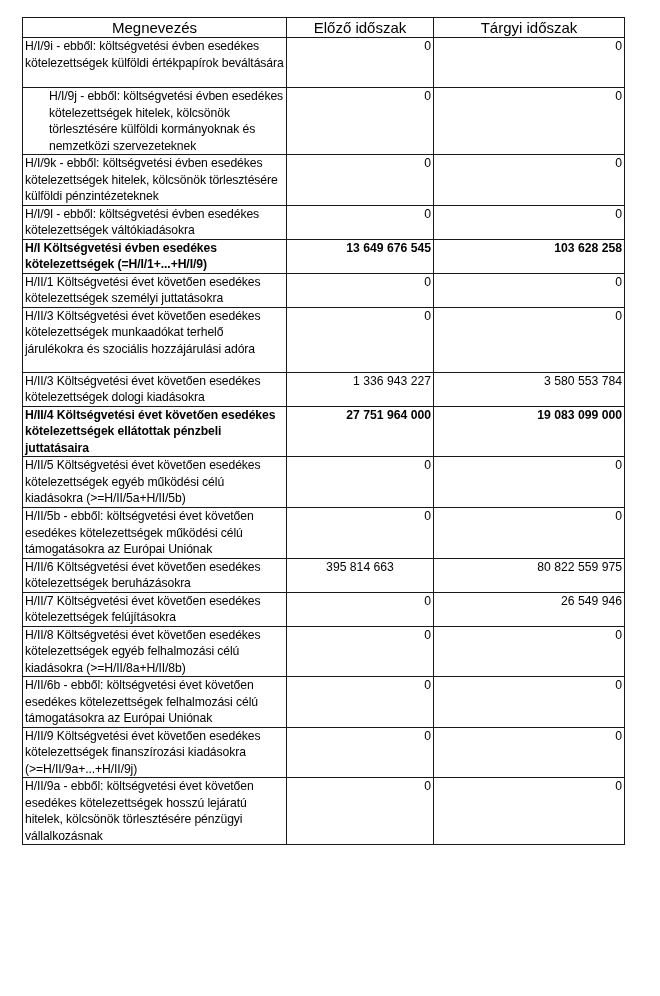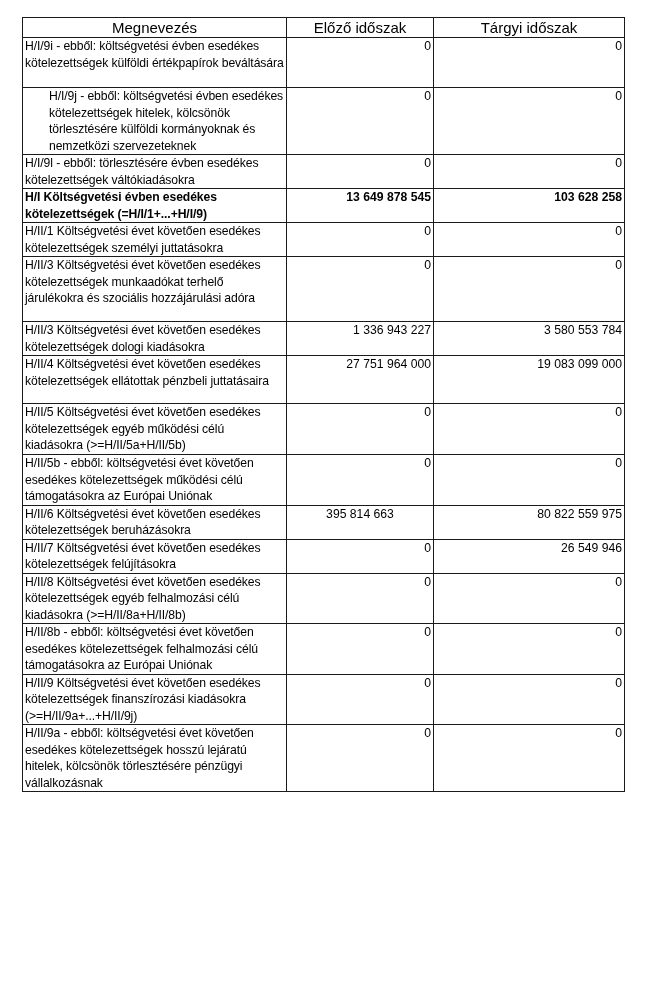--- a/index.html
+++ b/index.html
@@ -39,46 +39,51 @@
       <tr style="height: 50px;">
         <td class="name" style="height: 50px;">H/I/9i - ebből: költségvetési évben esedékes kötelezettségek külföldi értékpapírok beváltására</td>
         <td class="num" style="height: 50px;">0</td>
         <td class="num" style="height: 50px;">0</td>
       </tr>
       <tr style="height: 66px;">
         <td class="name" style="height: 66px; padding-left: 26px;">H/I/9j - ebből: költségvetési évben esedékes kötelezettségek hitelek, kölcsönök törlesztésére külföldi kormányoknak és nemzetközi szervezeteknek</td>
         <td class="num" style="height: 66px;">0</td>
         <td class="num" style="height: 66px;">0</td>
       </tr>
+      <tr style="height: 50px;">
+        <td class="name" style="height: 50px;">H/I/9k - ebből: költségvetési évben esedékes kötelezettségek hitelek, kölcsönök törlesztésére külföldi pénzintézeteknek</td>
+        <td class="num" style="height: 50px;">0</td>
+        <td class="num" style="height: 50px;">0</td>
+      </tr>
       <tr style="height: 33px;">
-        <td class="name" style="height: 33px;">H/I/9l - ebből: törlesztésére évben esedékes kötelezettségek váltókiadásokra</td>
+        <td class="name" style="height: 33px;">H/I/9l - ebből: költségvetési évben esedékes kötelezettségek váltókiadásokra</td>
         <td class="num" style="height: 33px;">0</td>
         <td class="num" style="height: 33px;">0</td>
       </tr>
       <tr style="height: 33px;">
         <td class="name bold" style="height: 33px;">H/I Költségvetési évben esedékes kötelezettségek (=H/I/1+...+H/I/9)</td>
-        <td class="num bold" style="height: 33px;">13 649 878 545</td>
+        <td class="num bold" style="height: 33px;">13 649 676 545</td>
         <td class="num bold" style="height: 33px; text-align: right;">103 628 258</td>
       </tr>
       <tr style="height: 33px;">
         <td class="name" style="height: 33px;">H/II/1 Költségvetési évet követően esedékes kötelezettségek személyi juttatásokra</td>
         <td class="num" style="height: 33px;">0</td>
         <td class="num" style="height: 33px;">0</td>
       </tr>
       <tr style="height: 65px;">
         <td class="name" style="height: 65px;">H/II/3 Költségvetési évet követően esedékes kötelezettségek munkaadókat terhelő járulékokra és szociális hozzájárulási adóra</td>
         <td class="num" style="height: 65px;">0</td>
         <td class="num" style="height: 65px;">0</td>
       </tr>
       <tr style="height: 33px;">
         <td class="name" style="height: 33px;">H/II/3 Költségvetési évet követően esedékes kötelezettségek dologi kiadásokra</td>
         <td class="num" style="height: 33px;">1 336 943 227</td>
         <td class="num" style="height: 33px;">3 580 553 784</td>
       </tr>
-      <tr style="height: 48px;">
+      <tr style="height: 48px; font-weight: bold;">
         <td class="name" style="height: 48px;">H/II/4 Költségvetési évet követően esedékes kötelezettségek ellátottak pénzbeli juttatásaira</td>
         <td class="num" style="height: 48px; margin-top: 20px;">27 751 964 000</td>
         <td class="num" style="height: 48px;">19 083 099 000</td>
       </tr>
       <tr style="height: 51px; padding-left: 32px;">
         <td class="name" style="height: 51px;">H/II/5 Költségvetési évet követően esedékes kötelezettségek egyéb működési célú kiadásokra (&gt;=H/II/5a+H/II/5b)</td>
         <td class="num" style="height: 51px;">0</td>
         <td class="num" style="height: 51px;">0</td>
       </tr>
       <tr style="height: 50px;">
@@ -95,21 +100,21 @@
         <td class="name" style="height: 33px;">H/II/7 Költségvetési évet követően esedékes kötelezettségek felújításokra</td>
         <td class="num" style="height: 33px;">0</td>
         <td class="num" style="height: 33px;">26 549 946</td>
       </tr>
       <tr style="height: 49px;">
         <td class="name" style="height: 49px;">H/II/8 Költségvetési évet követően esedékes kötelezettségek egyéb felhalmozási célú kiadásokra (&gt;=H/II/8a+H/II/8b)</td>
         <td class="num" style="height: 49px;">0</td>
         <td class="num" style="height: 49px;">0</td>
       </tr>
       <tr style="height: 49px;">
-        <td class="name" style="height: 49px;">H/II/8b - ebből: költségvetési évet követően esedékes kötelezettségek felhalmozási célú támogatásokra az Európai Uniónak</td>
+        <td class="name" style="height: 49px;">H/II/6b - ebből: költségvetési évet követően esedékes kötelezettségek felhalmozási célú támogatásokra az Európai Uniónak</td>
         <td class="num" style="height: 49px;">0</td>
         <td class="num" style="height: 49px;">0</td>
       </tr>
       <tr style="height: 50px;">
         <td class="name" style="height: 50px;">H/II/9 Költségvetési évet követően esedékes kötelezettségek finanszírozási kiadásokra (&gt;=H/II/9a+...+H/II/9j)</td>
         <td class="num" style="height: 50px;">0</td>
         <td class="num" style="height: 50px;">0</td>
       </tr>
       <tr style="height: 66px;">
         <td class="name" style="height: 66px;">H/II/9a - ebből: költségvetési évet követően esedékes kötelezettségek hosszú lejáratú hitelek, kölcsönök törlesztésére pénzügyi vállalkozásnak</td>

